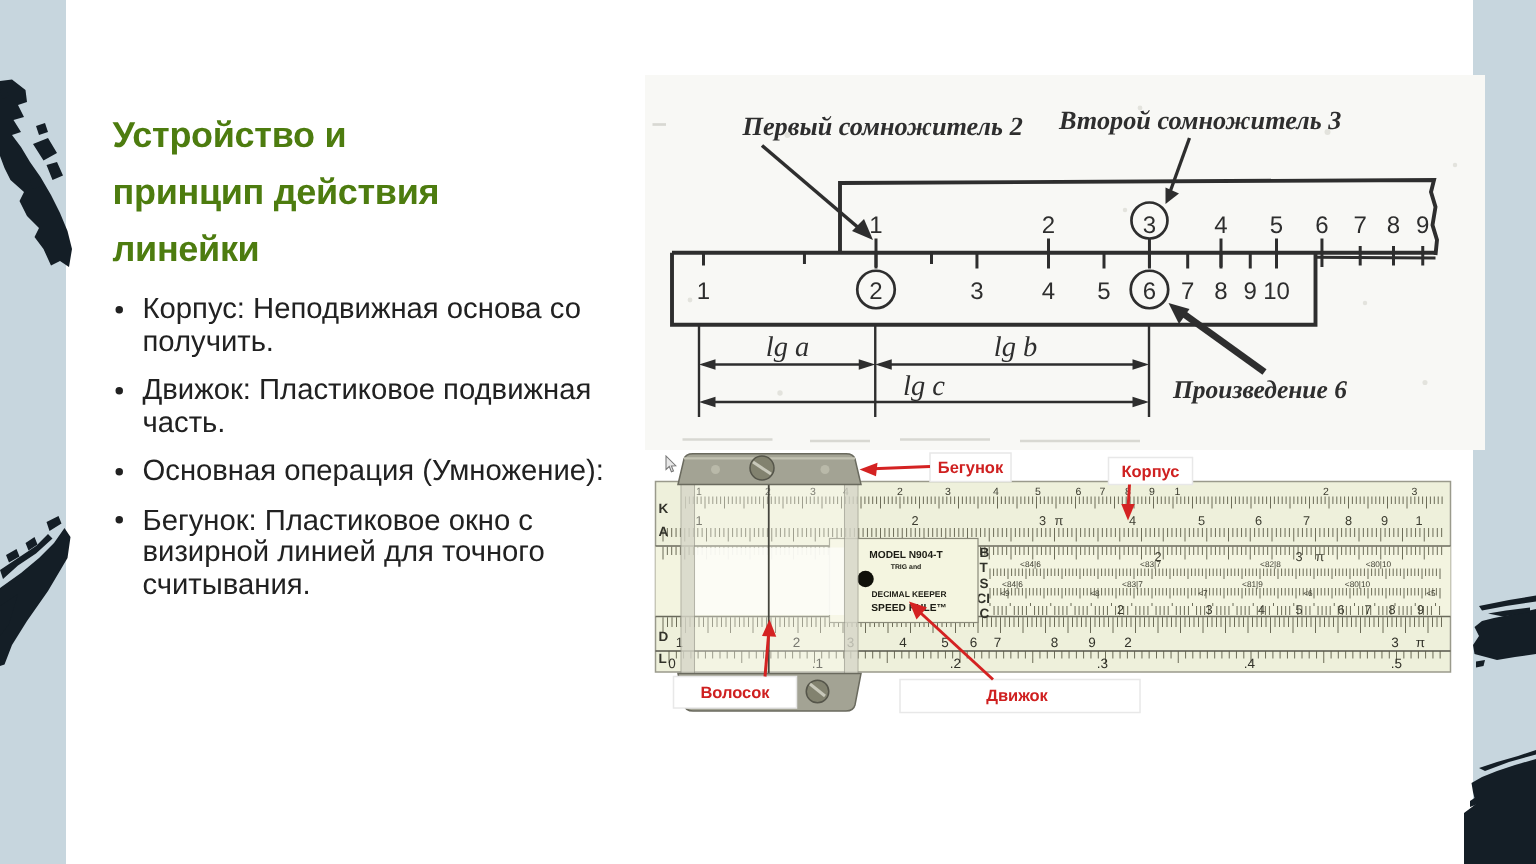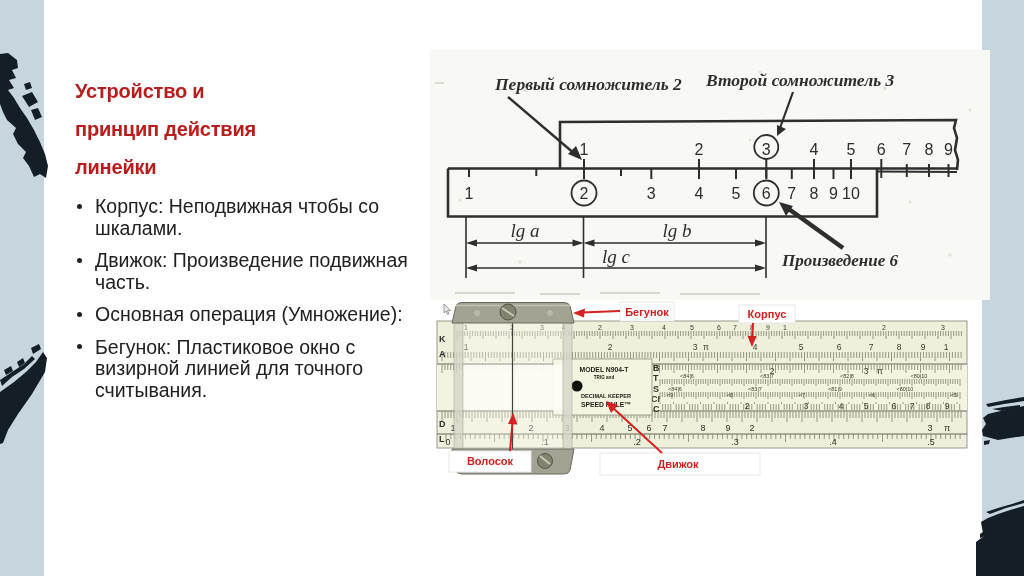--- a/index.html
+++ b/index.html
@@ -1,19 +1,19 @@
 <!DOCTYPE html>
 <html><head>
 <meta charset="utf-8">
 <style>
   html,body{margin:0;padding:0;}
   body{width:1024px;height:576px;overflow:hidden;background:#ffffff;font-family:"Liberation Sans",sans-serif;position:relative;}
   .band{position:absolute;top:0;bottom:0;background:#c7d6de;}
   #textcol{position:absolute;left:75px;top:72px;width:345px;color:#1c1c1c;}
-  h1{font-size:20px;line-height:38px;font-weight:700;margin:0 0 10px 0;color:#b91c1c;letter-spacing:-0.2px;}
+  h1{font-size:24px;line-height:38px;font-weight:700;margin:0 0 10px 0;color:#4d7c0f;letter-spacing:-0.2px;}
   ul{list-style:none;margin:0;padding:0;font-size:19.5px;line-height:21.5px;color:#212121;}
   ul li{position:relative;padding-left:20px;margin:0 0 11px 0;}
   ul li:before{content:"";position:absolute;left:2px;top:7.5px;width:5.2px;height:5.2px;border-radius:50%;background:#212121;}
 </style>
 </head>
 <body>
 
 <div class="band" style="left:0;width:44px;"></div>
 
 <div class="band" style="left:982px;width:42px;"></div>
@@ -42,22 +42,22 @@
     <path d="M6,528 L5,522 L12,518 L22,514 L34,510 L48,506 L48,576 L0,576 L0,542 L8,536 Z"></path>
     <path d="M10,512 L22,508 L36,504 L48,500 L48,503 L30,508 L14,514 Z"></path>
     <path d="M4,534 L10,530 L9,536 L4,538 Z"></path>
   </g>
 </svg>
 
 <div id="textcol">
   <h1>Устройство и<br>принцип действия<br>линейки</h1>
 
   <ul>
-    <li>Корпус: Неподвижная чтобы со шкалами.</li>
-    <li>Движок: Произведение подвижная часть.</li>
+    <li>Корпус: Неподвижная основа со получить.</li>
+    <li>Движок: Пластиковое подвижная часть.</li>
     <li>Основная операция (Умножение):</li>
     <li>Бегунок: Пластиковое окно с визирной линией для точного считывания.</li>
   </ul>
 </div>
 
 <svg id="diagram" width="560" height="250" viewBox="0 0 560 250" style="position:absolute;left:430px;top:50px;">
 <rect x="0" y="0" width="560" height="250" fill="#f8f8f5"></rect>
 
 <path d="M130,118.5 L130,72 L526,70 L524,78 L527,88 L525,100 L528,110 L527,120" fill="none" stroke="#2e2e2e" stroke-width="2.6"></path>
 

